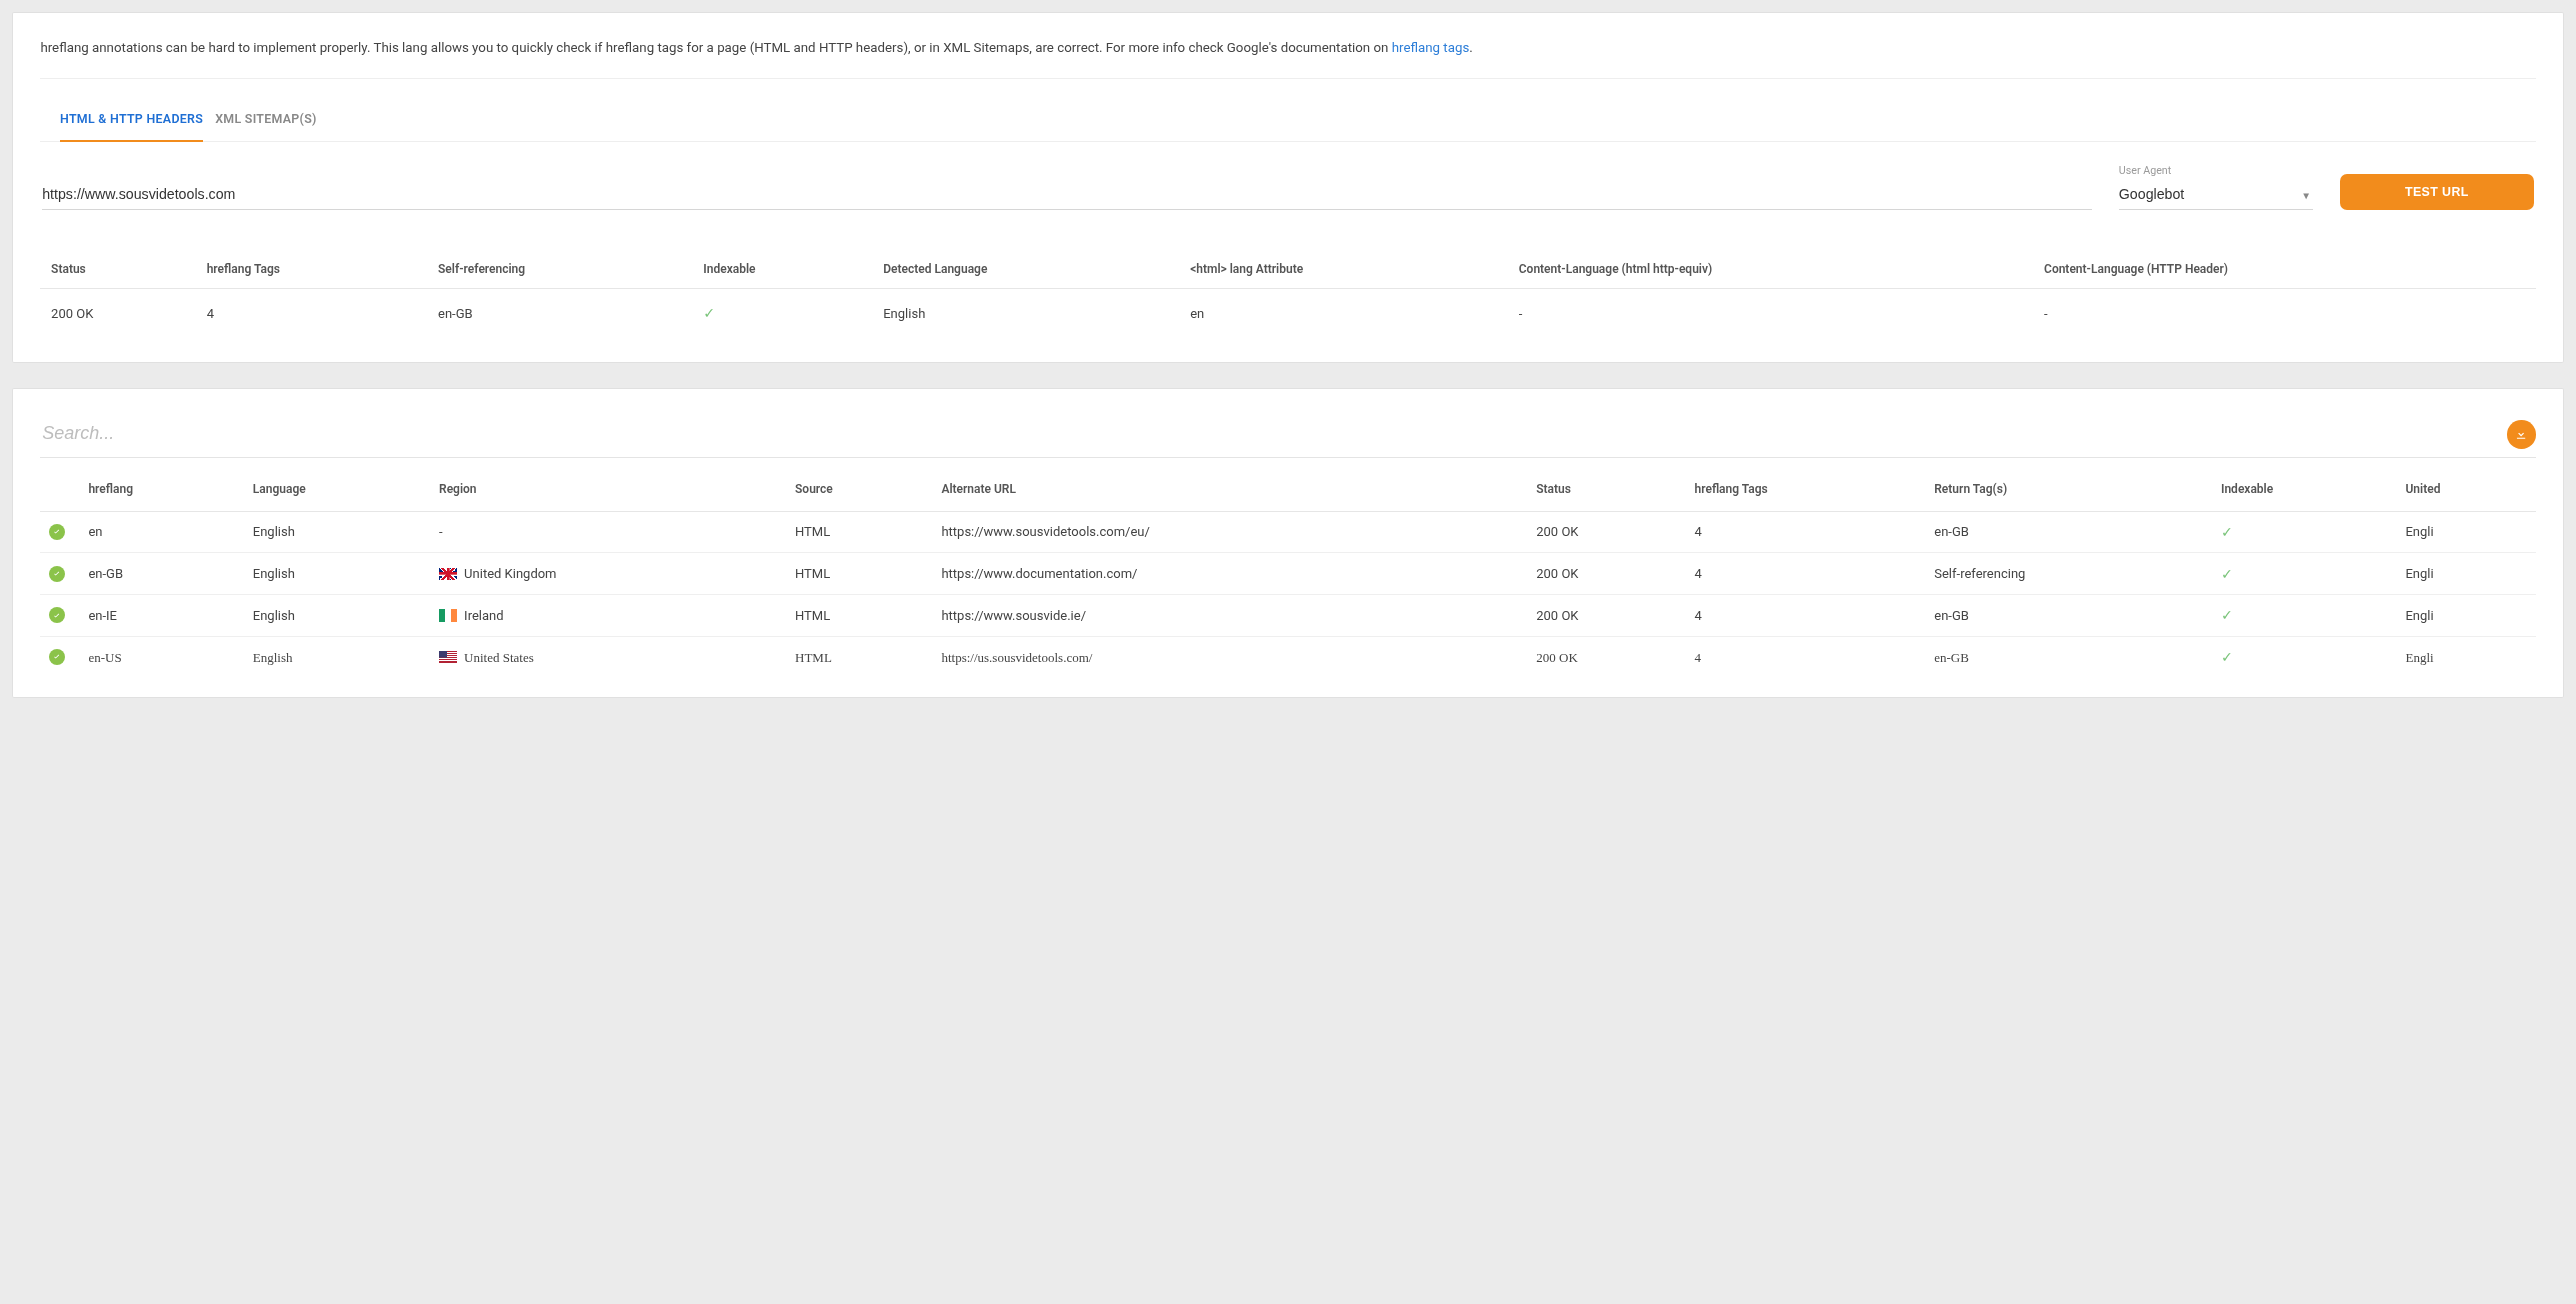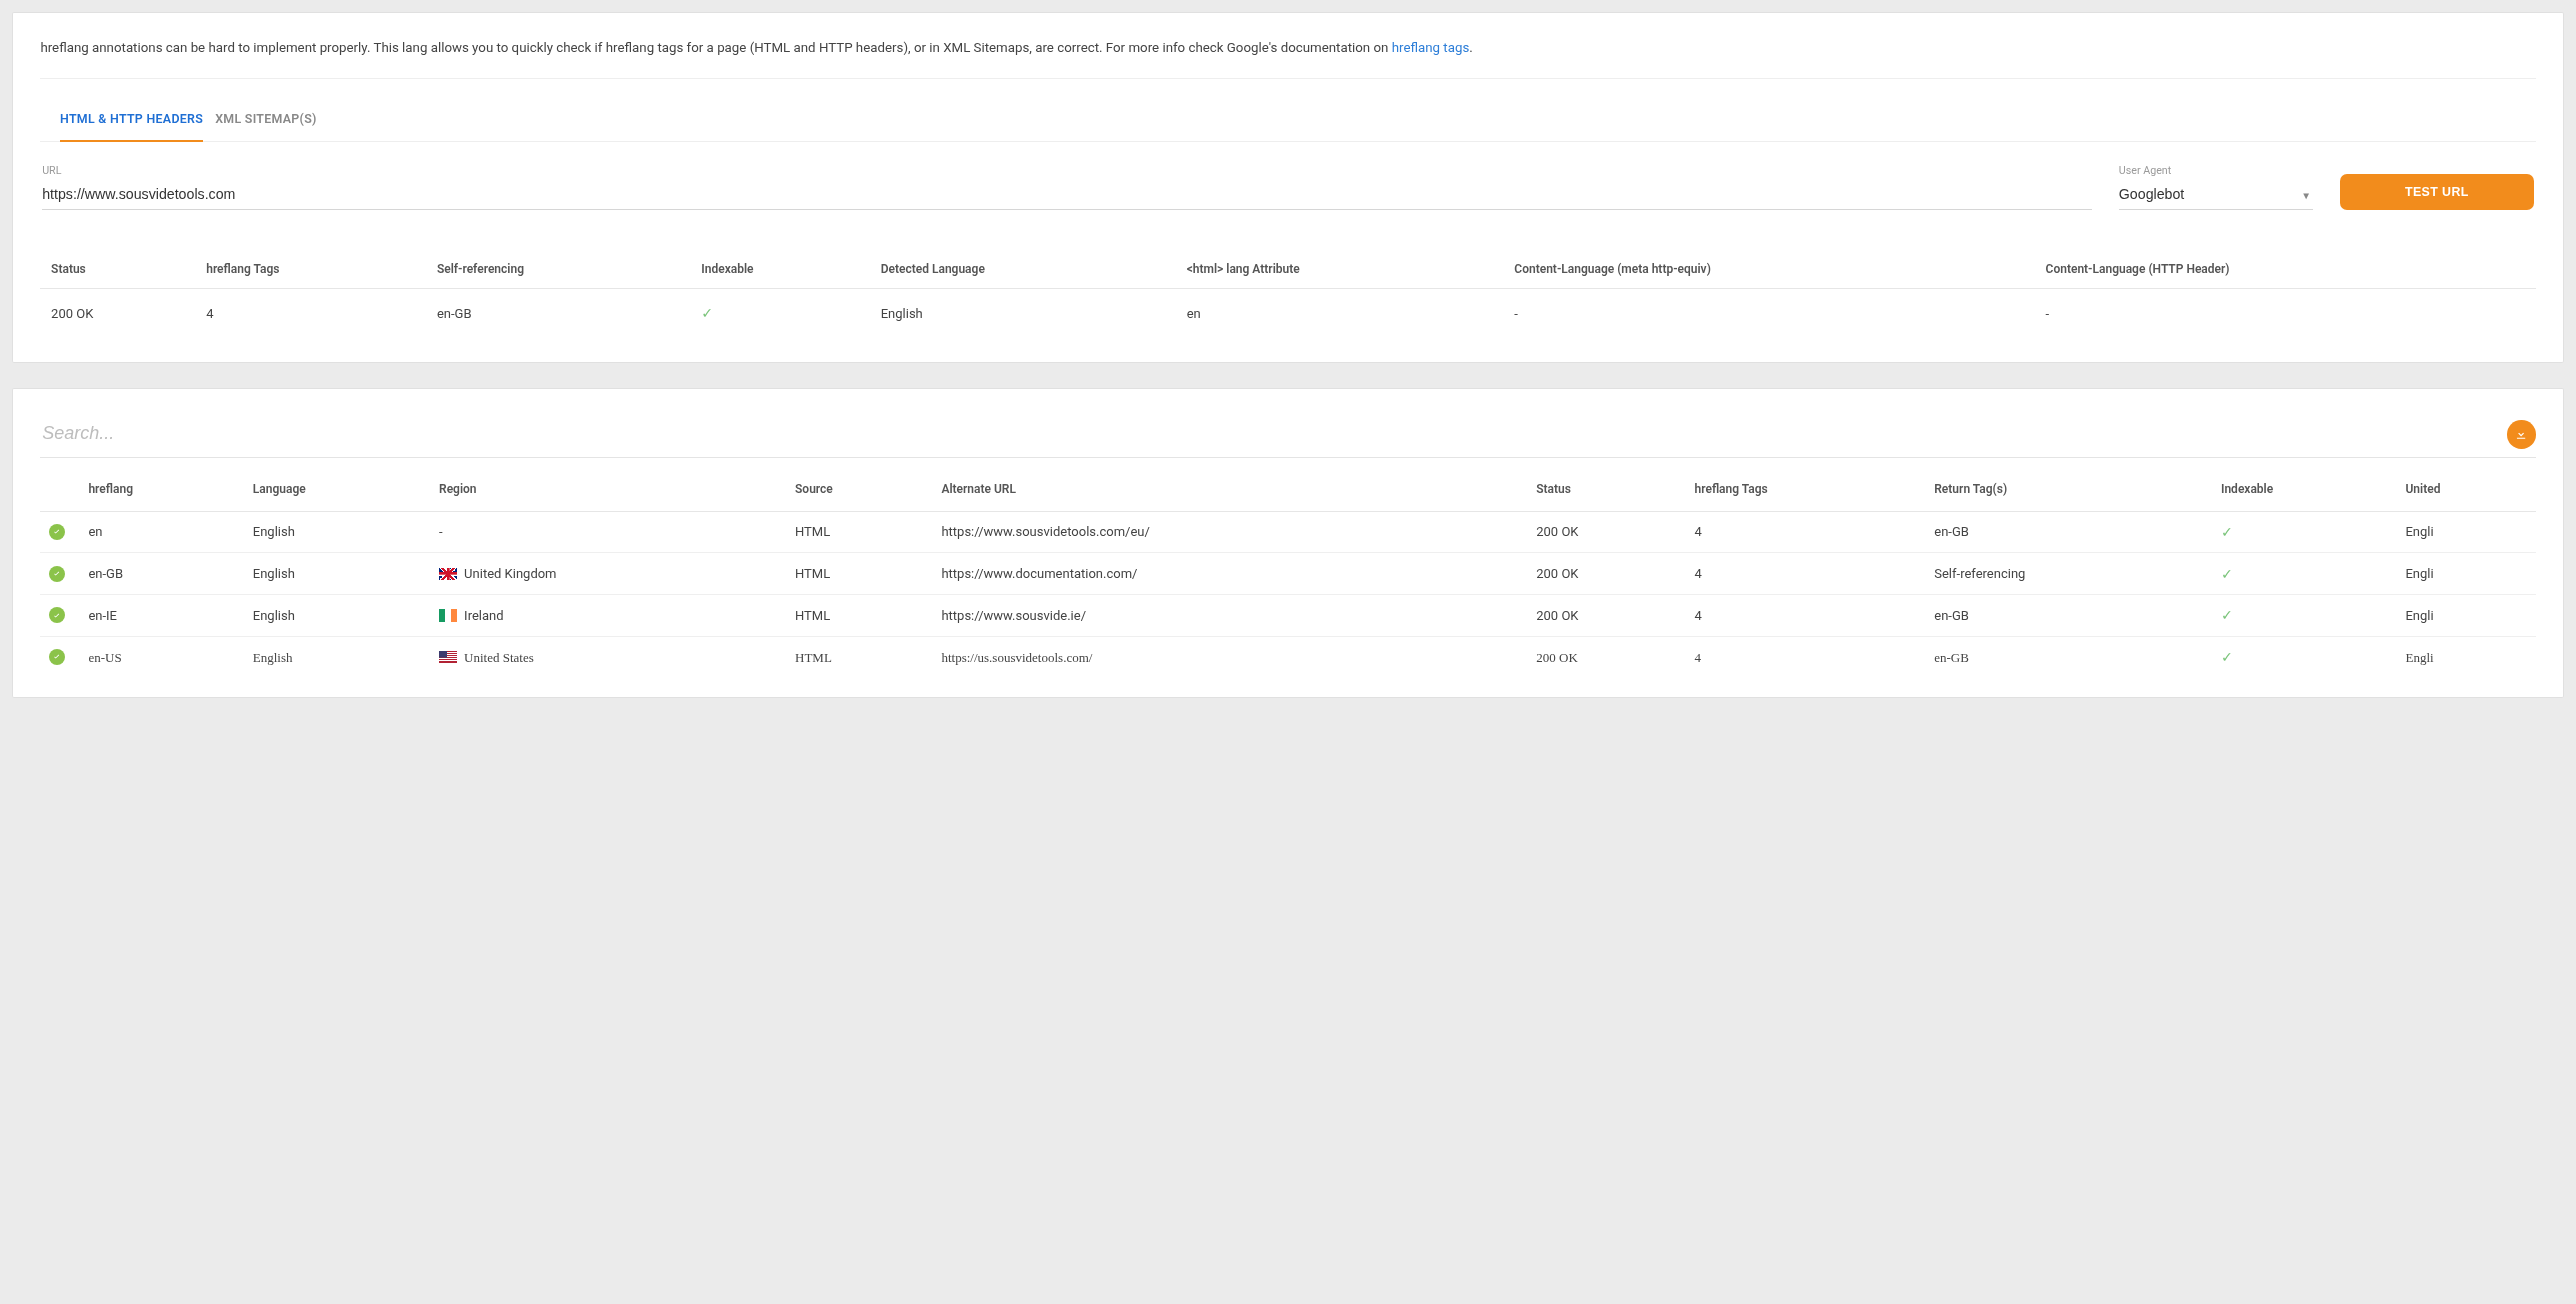--- a/index.html
+++ b/index.html
@@ -203,21 +203,20 @@
     <span>hreflang annotations can be hard to implement properly. This lang allows you to quickly check if hreflang tags for a page (HTML and HTTP headers), or in XML Sitemaps, are correct. For more info check Google's documentation on </span><a href="#">hreflang tags</a><span>.</span>
   </p>
 
   <div class="tabs">
     <div class="tab active">HTML &amp; HTTP HEADERS</div>
     <div class="tab">XML SITEMAP(S)</div>
   </div>
 
   <div class="form-row">
     <div class="field url">
-      <label class="field-label">URL</label>
       <input class="text-input" type="text" value="https://www.sousvidetools.com" style="">
     </div>
     <div class="field agent">
       <label class="field-label">User Agent</label>
       <div class="select-wrap">
         <input class="select" readonly="" value="Googlebot" style="">
         <span class="chev">▼</span>
       </div>
     </div>
     <button class="btn-primary">TEST URL</button>
@@ -225,21 +224,21 @@
 
   <table class="summary">
     <thead>
       <tr>
         <th>Status</th>
         <th>hreflang Tags</th>
         <th>Self-referencing</th>
         <th>Indexable</th>
         <th>Detected Language</th>
         <th>&lt;html&gt; lang Attribute</th>
-        <th>Content-Language (meta http-equiv)</th>
+        <th>Content-Language (html http-equiv)</th>
         <th>Content-Language (HTTP Header)</th>
       </tr>
     </thead>
     <tbody>
       <tr>
         <td>200 OK</td>
         <td>4</td>
         <td>en-GB</td>
         <td><span class="check-sm">✓</span></td>
         <td>English</td>

